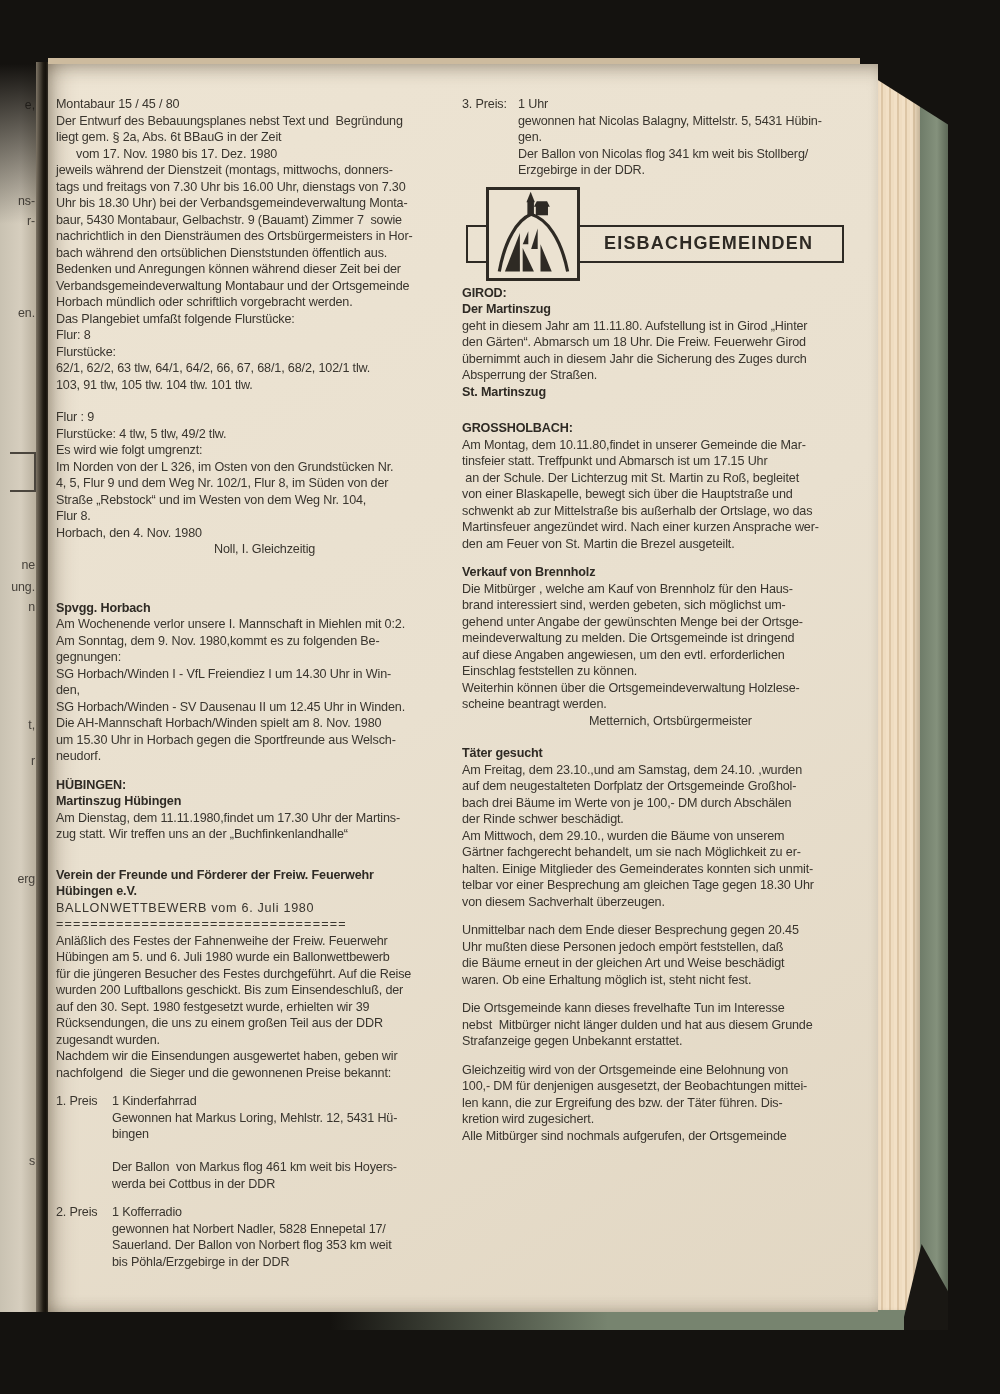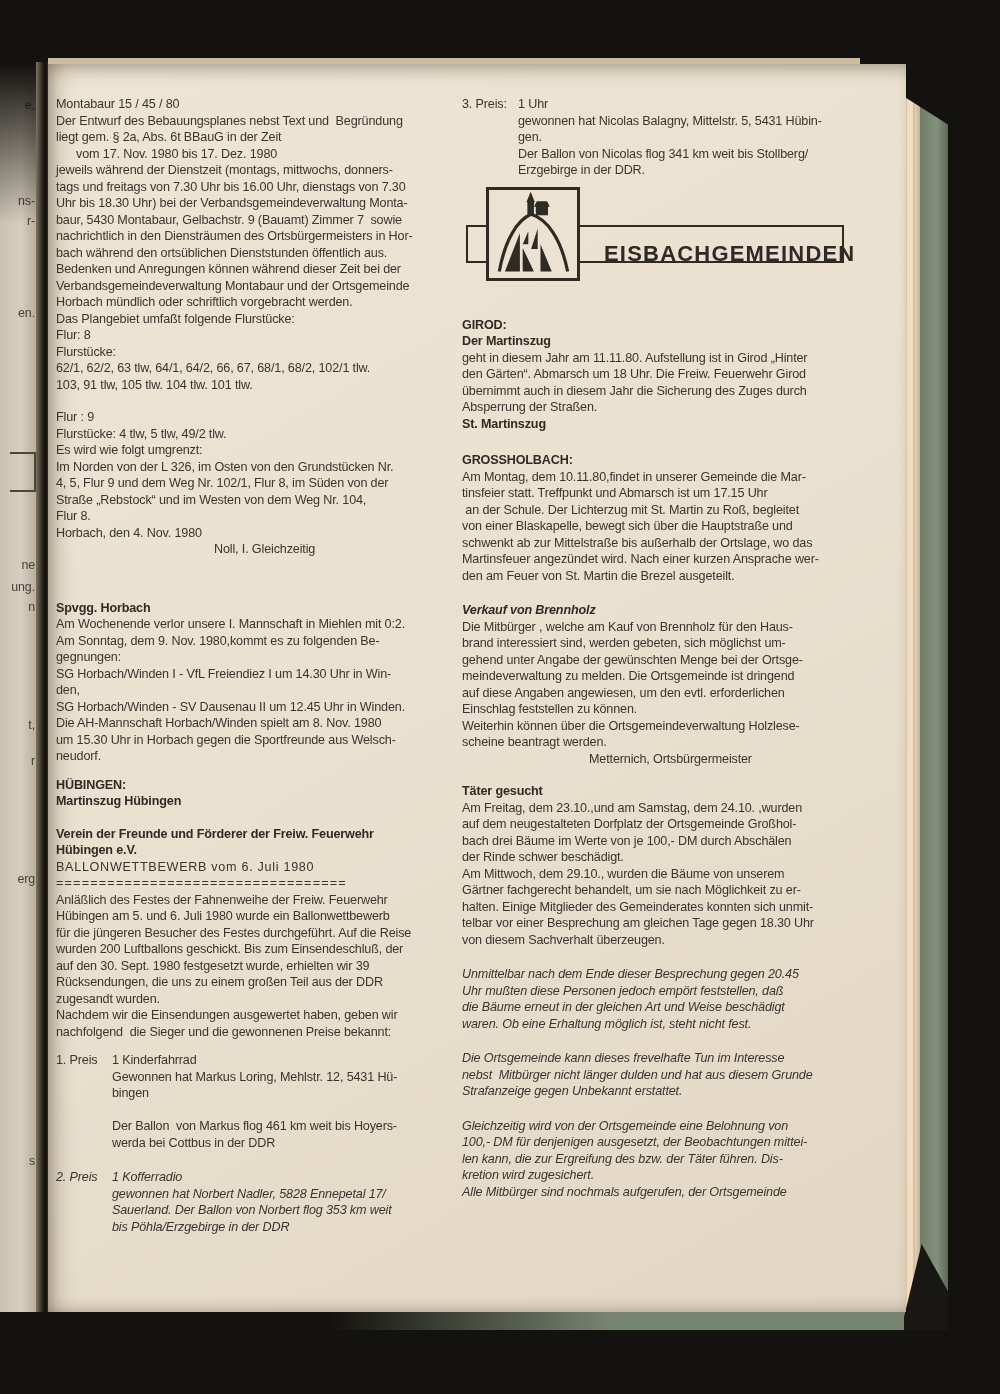--- a/index.html
+++ b/index.html
@@ -59,53 +59,52 @@
     background:#191713;
     clip-path:polygon(40% 0,100% 55%,100% 100%,0 100%,0 85%);
   }
   
   .page{
     position:absolute;left:48px;top:64px;width:830px;height:1248px;
     background:linear-gradient(150deg,#ede4d3 0%,#e9e0cf 50%,#e2d7c3 100%);
     box-shadow:inset 16px 0 24px -14px rgba(60,45,25,.5),
                inset 0 14px 20px -12px rgba(60,45,25,.4),
                inset 0 -10px 16px -10px rgba(60,45,25,.3);
-    padding-left:28px;
   }
   .col{position:absolute;top:32px;}
   .col-left{left:8px;width:402px;}
   .col-right{left:414px;width:404px;}
   .t{
     font-size:12.6px;line-height:16.5px;letter-spacing:-0.15px;
     color:#39352e;white-space:pre-wrap;
   }
   .h{font-weight:bold;color:#2e2a24;}
   .ls1{letter-spacing:0.7px;}
   .divider{letter-spacing:1.2px;color:#39352e;overflow:hidden;height:16.5px;}
   .sig-noll{margin-left:158px;}
-  .sig-mett{margin-left:127px;}  .mt12{margin-top:12px;} .mt14{margin-top:18px;font-style:italic;}
-  .mt16{margin-top:16px;} .mt20{margin-top:20px;} .mt24{margin-top:16px;}
-  .mt30{margin-top:42px;} .mt32{margin-top:32px;}
+  .sig-mett{margin-left:127px;}  .mt12{margin-top:12px;} .mt14{margin-top:12px;}
+  .mt16{margin-top:16px;} .mt20{margin-top:20px;} .mt24{margin-top:24px;}
+  .mt30{margin-top:42px;} .mt32{}
   .prize-row{display:flex;}
   .prize-label{width:56px;flex:none;}
   .prize-text{flex:1;}
   
   .banner{position:relative;height:98px;margin-top:8px;}
   .banner-bar{
     position:absolute;left:4px;top:38px;width:374px;height:34px;
     border:2px solid #2e2a24;
   }
   .banner-logo{
     position:absolute;left:24px;top:0;width:94px;height:94px;
     background:#ebe2d1;border:3px solid #2e2a24;box-sizing:border-box;
   }
   .banner-logo svg{display:block;width:100%;height:100%;}
   .banner-title{
-    position:absolute;left:142px;top:54px;
-    font-size:22px;font-weight:bold;letter-spacing:1.2px;color:#2e2a24;
+    position:absolute;left:142px;top:46px;
+    font-size:18px;font-weight:bold;letter-spacing:1.2px;color:#2e2a24;
   }
 </style>
 </head>
 <body>
 
 <div class="prev-strip">
   <span class="frag" style="top:34px">e,</span>
   <span class="frag" style="top:130px">ns-</span>
   <span class="frag" style="top:150px">r-</span>
   <span class="frag" style="top:242px">en.</span>
@@ -164,20 +163,22 @@
 gegnungen:
 SG Horbach/Winden I - VfL Freiendiez I um 14.30 Uhr in Win-
 den,
 SG Horbach/Winden - SV Dausenau II um 12.45 Uhr in Winden.
 Die AH-Mannschaft Horbach/Winden spielt am 8. Nov. 1980
 um 15.30 Uhr in Horbach gegen die Sportfreunde aus Welsch-
 neudorf.</div>
 
     <div class="t h mt12">HÜBINGEN:</div>
     <div class="t h">Martinszug Hübingen</div>
+    <div class="t">Am Dienstag, dem 11.11.1980,findet um 17.30 Uhr der Martins-
+zug statt. Wir treffen uns an der „Buchfinkenlandhalle“</div>
 
     <div class="t h mt24">Verein der Freunde und Förderer der Freiw. Feuerwehr
 Hübingen e.V.</div>
     <div class="t ls1">BALLONWETTBEWERB vom 6. Juli 1980</div>
     <div class="t divider">==================================</div>
     <div class="t">Anläßlich des Festes der Fahnenweihe der Freiw. Feuerwehr
 Hübingen am 5. und 6. Juli 1980 wurde ein Ballonwettbewerb
 für die jüngeren Besucher des Festes durchgeführt. Auf die Reise
 wurden 200 Luftballons geschickt. Bis zum Einsendeschluß, der
 auf den 30. Sept. 1980 festgesetzt wurde, erhielten wir 39

